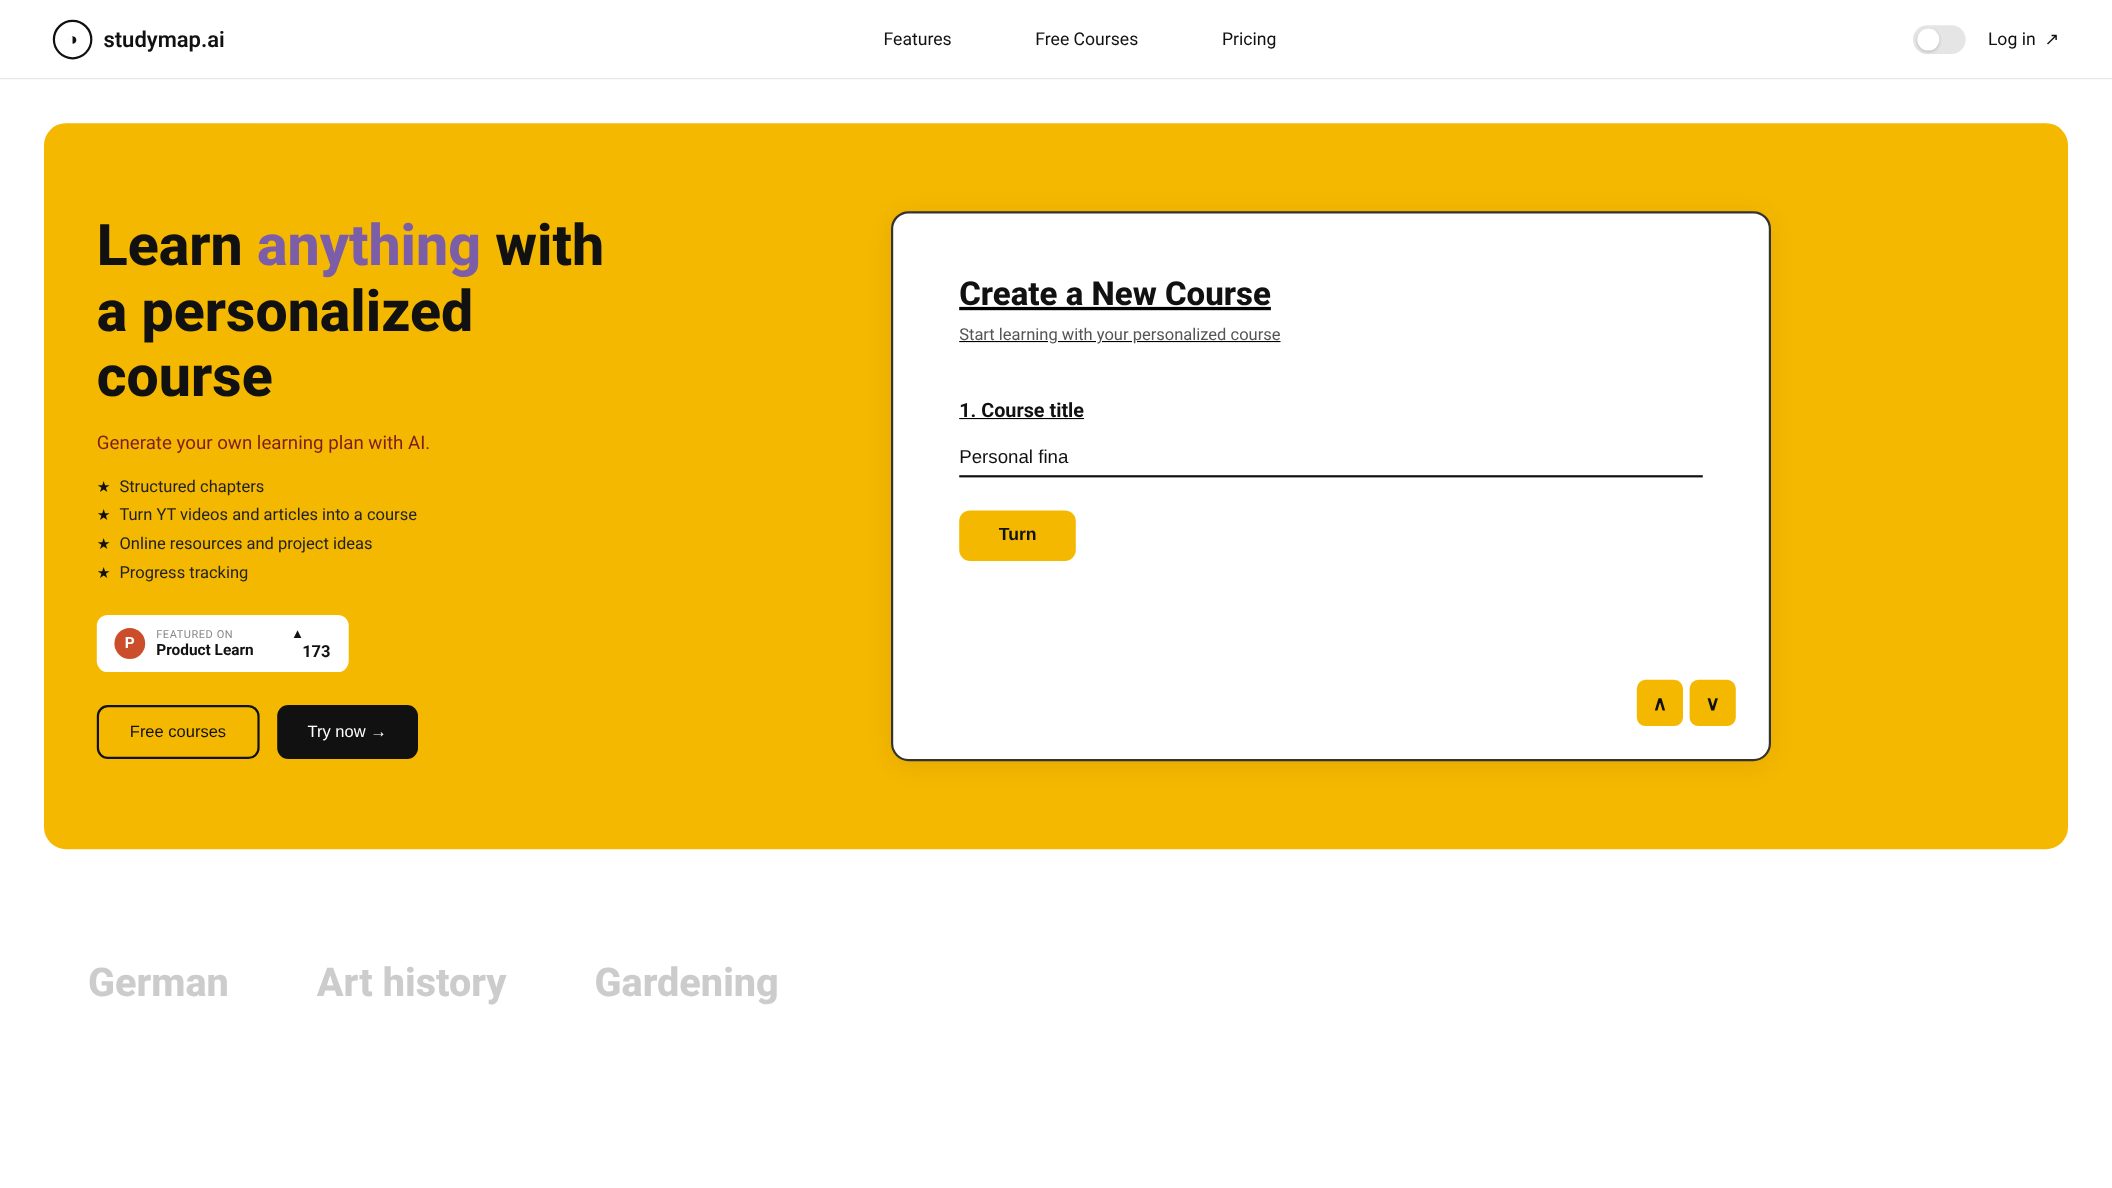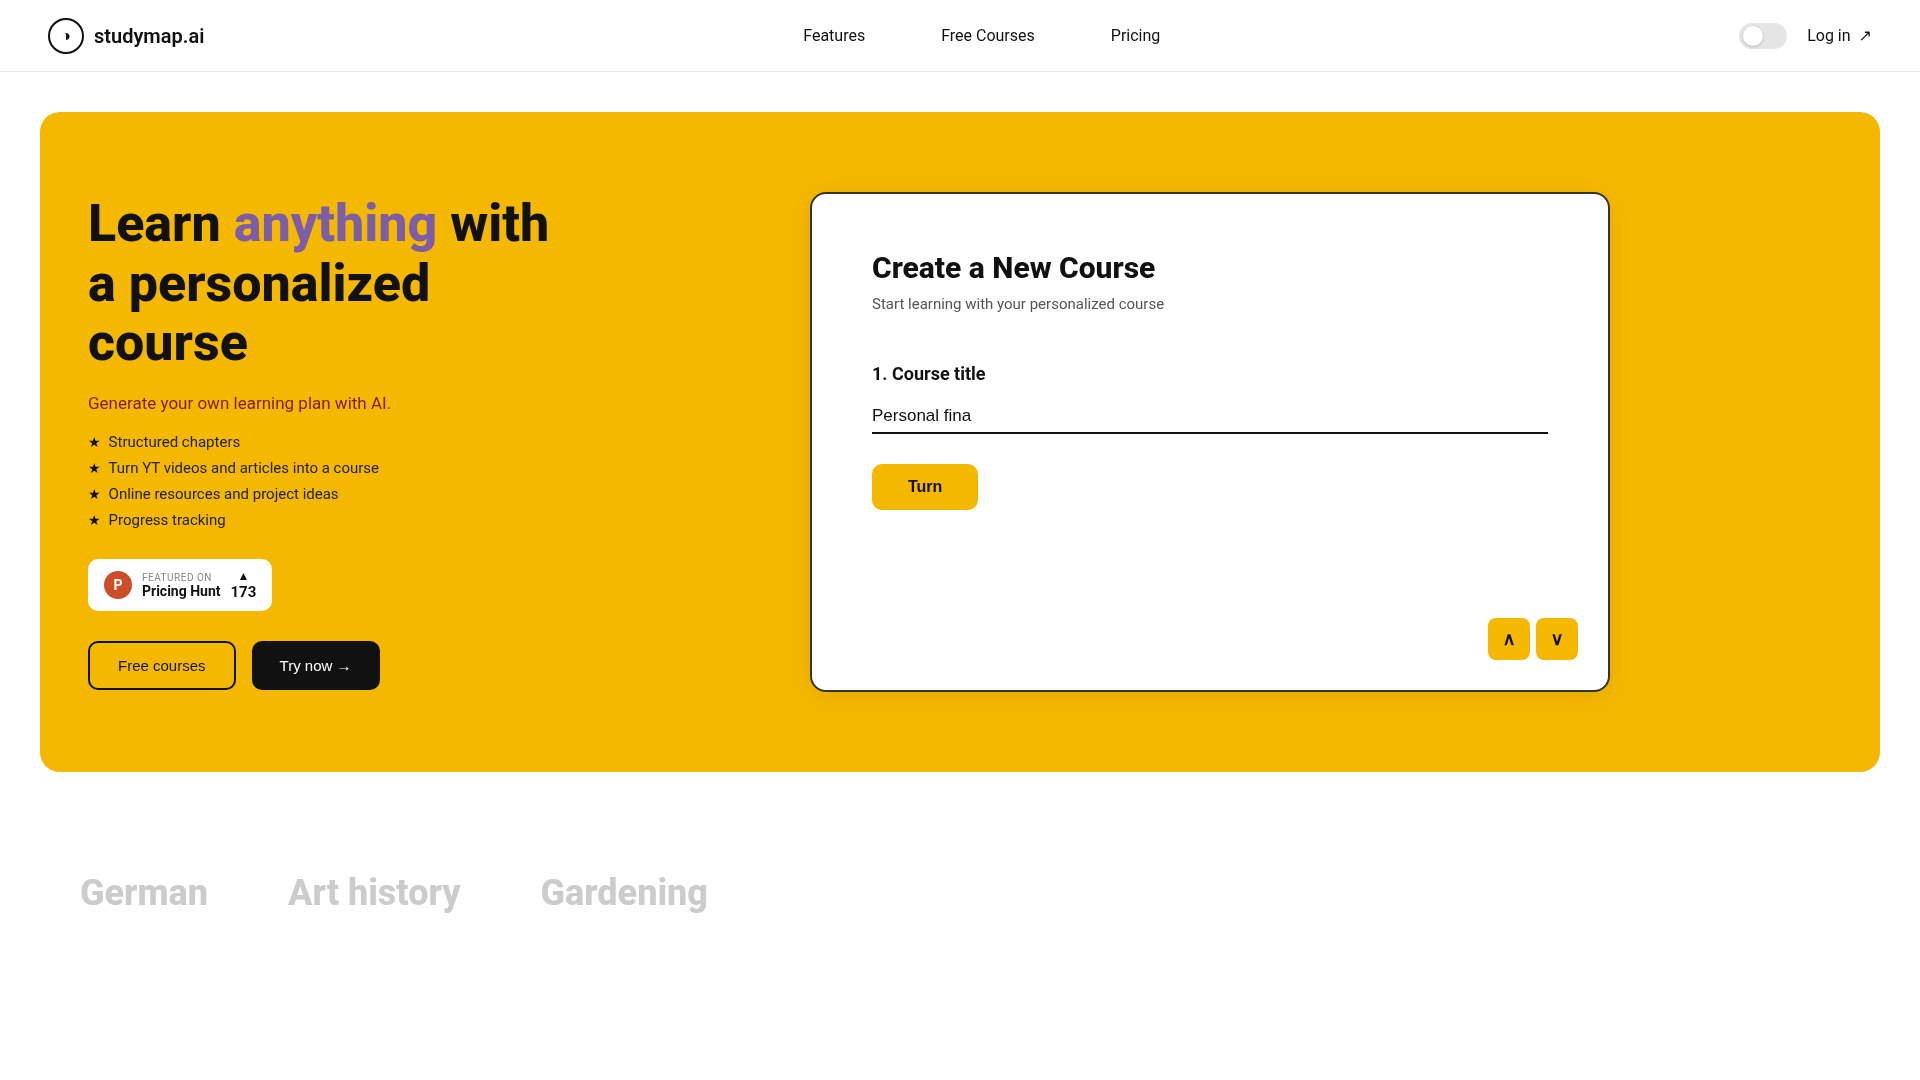--- a/index.html
+++ b/index.html
@@ -164,20 +164,21 @@
     }
     .ph-count {
       display: flex;
       flex-direction: column;
       align-items: center;
       font-size: 11px;
     }
     .ph-count-num {
       font-size: 15px;
       font-weight: 700;
+      margin-left: 34px;
     }
     .hero-btns {
       display: flex;
       gap: 16px;
     }
     .btn-outline {
       padding: 14px 28px;
       border: 2px solid #111;
       border-radius: 10px;
       background: transparent;
@@ -208,20 +209,21 @@
     }
     .course-card {
       background: #fff;
       border-radius: 16px;
       border: 2px solid #333;
       padding: 56px 60px 50px;
       width: 800px;
       min-height: 500px;
       position: relative;
       box-shadow: 0 4px 24px rgba(0,0,0,0.08);
+      text-decoration: underline;
     }
     .card-title {
       font-size: 30px;
       font-weight: 800;
       color: #111;
       margin-bottom: 10px;
     }
     .card-subtitle {
       font-size: 15px;
       color: #555;
@@ -348,21 +350,21 @@
         <span>Progress tracking</span>
       </li>
     </ul>
 
     <div class="ph-badge">
       <div class="ph-logo">P</div>
       <div class="ph-info">
         <span class="ph-featured">
           <span>FEATURED ON</span>
         </span>
-        <span class="ph-name">Pricing Hunt</span>
+        <span class="ph-name">Product Learn</span>
       </div>
       <div class="ph-count">
         <span style="font-size:12px;">▲</span>
         <span class="ph-count-num">173</span>
       </div>
     </div>
 
     <div class="hero-btns">
       <button class="btn-outline">Free courses</button>
       <button class="btn-dark">

